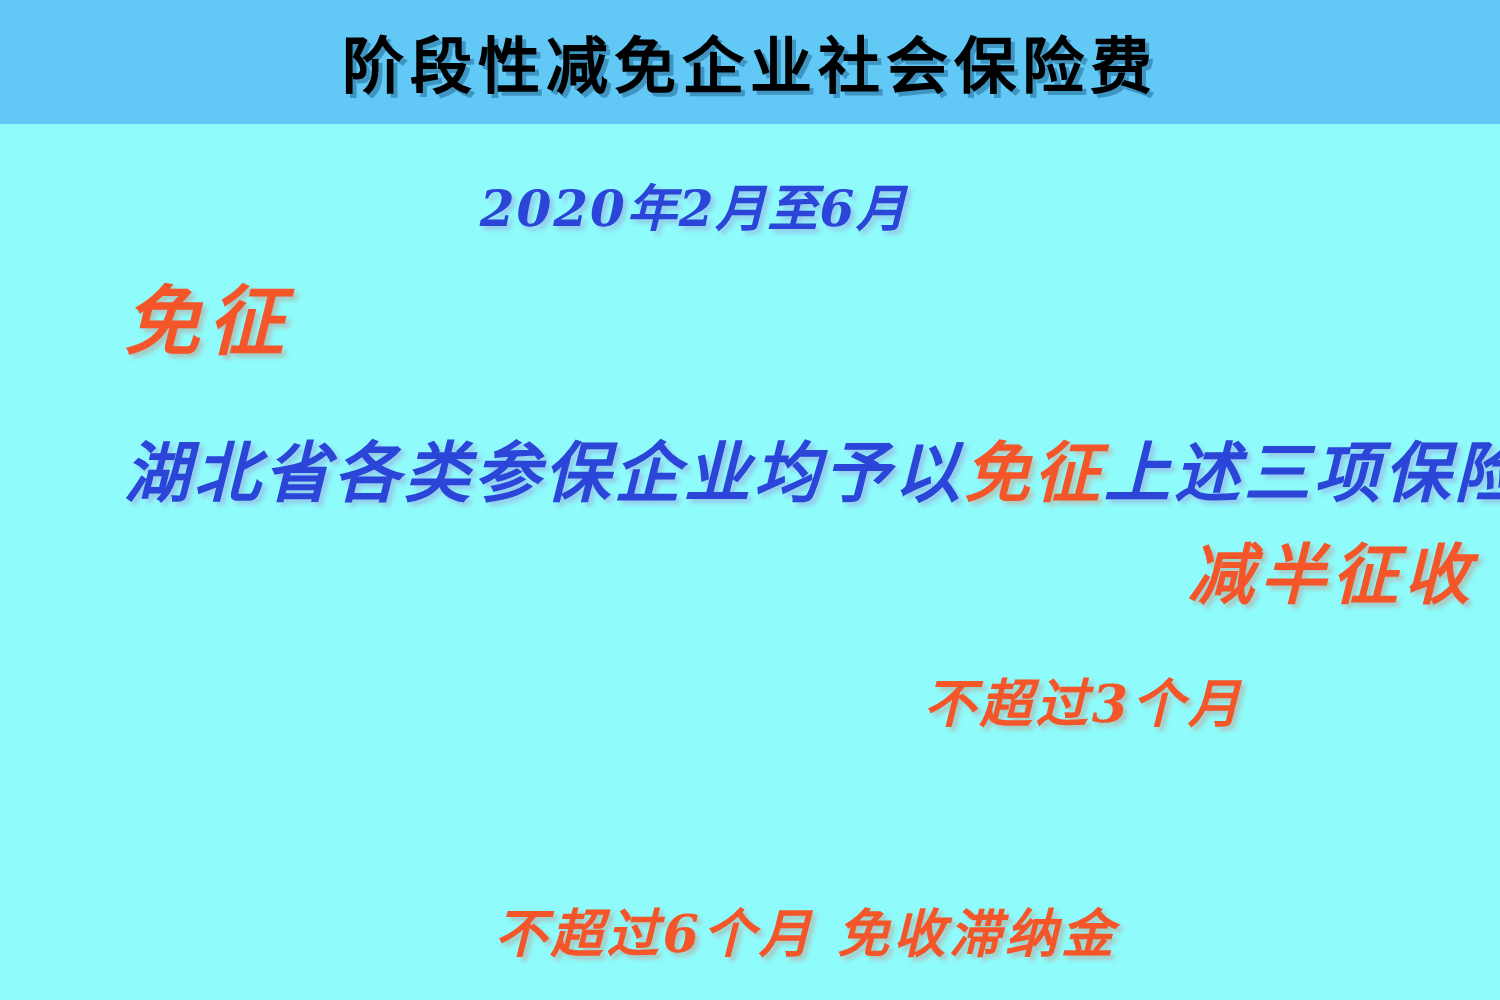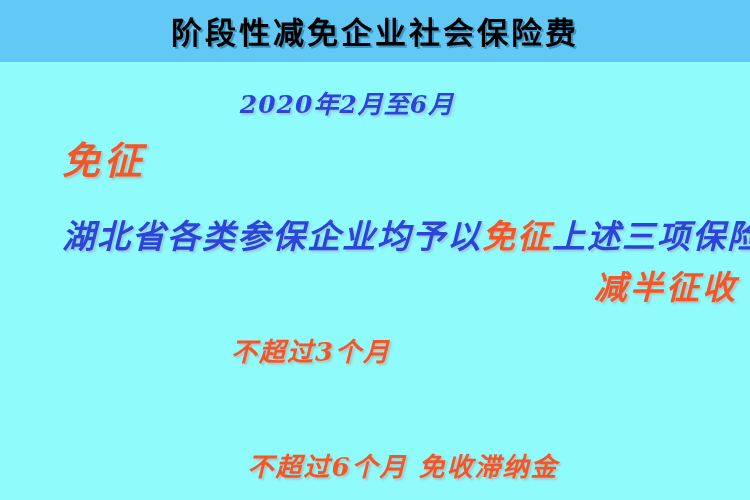--- a/index.html
+++ b/index.html
@@ -103,21 +103,21 @@
     font-size: 33px;
     font-style: italic;
     letter-spacing: 3px;
     margin-left: 14px;
   }
 
   .half-detail {
     left: 0;
     top: 331px;
     width: 622px;
-    text-align: center;
+    text-align: right;
     font-size: 26px;
     font-style: italic;
     letter-spacing: 2px;
   }
 
   .defer-heading {
     left: 0;
     top: 386px;
     width: 723px;
     text-align: right;

